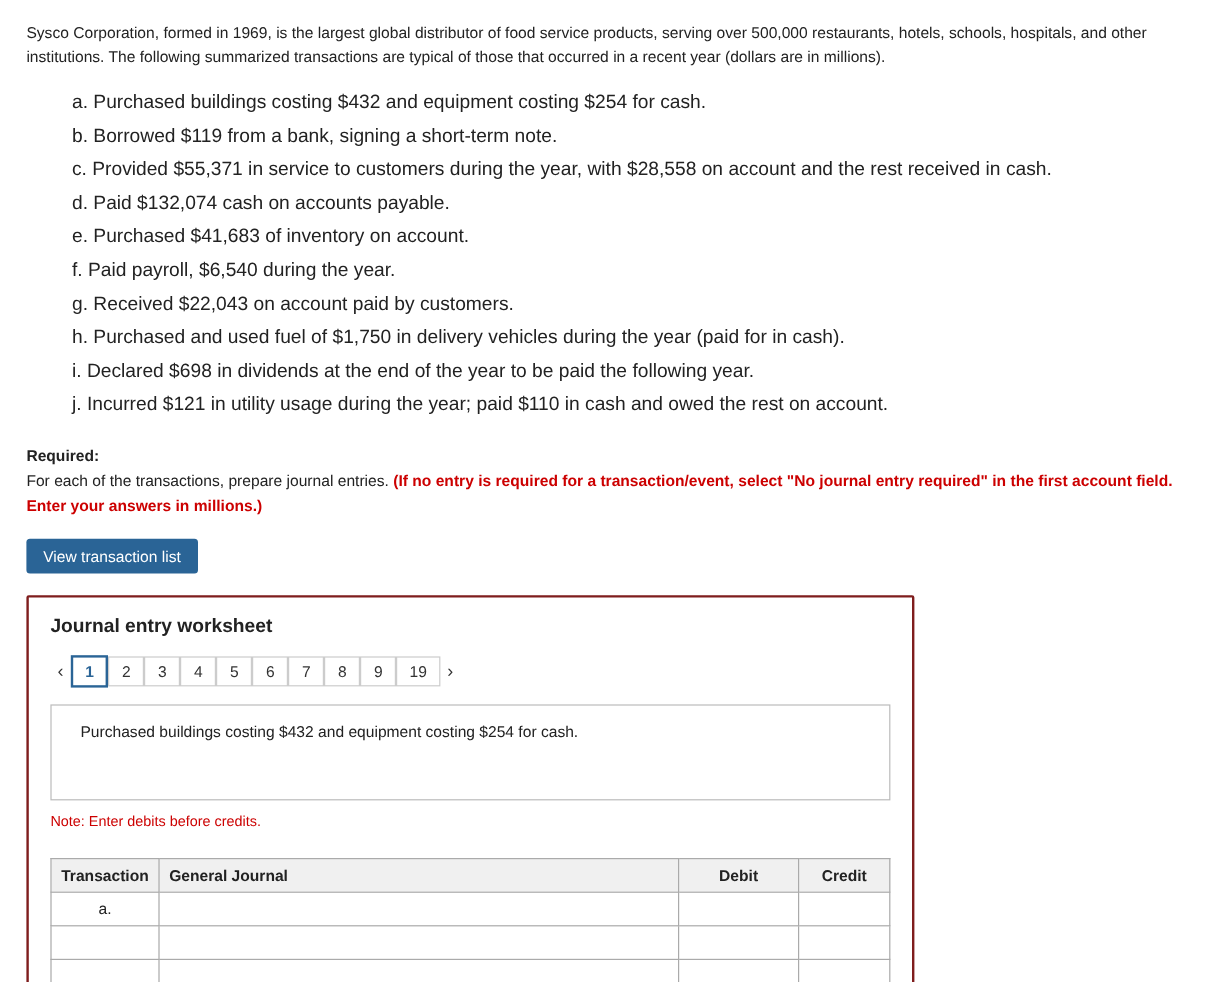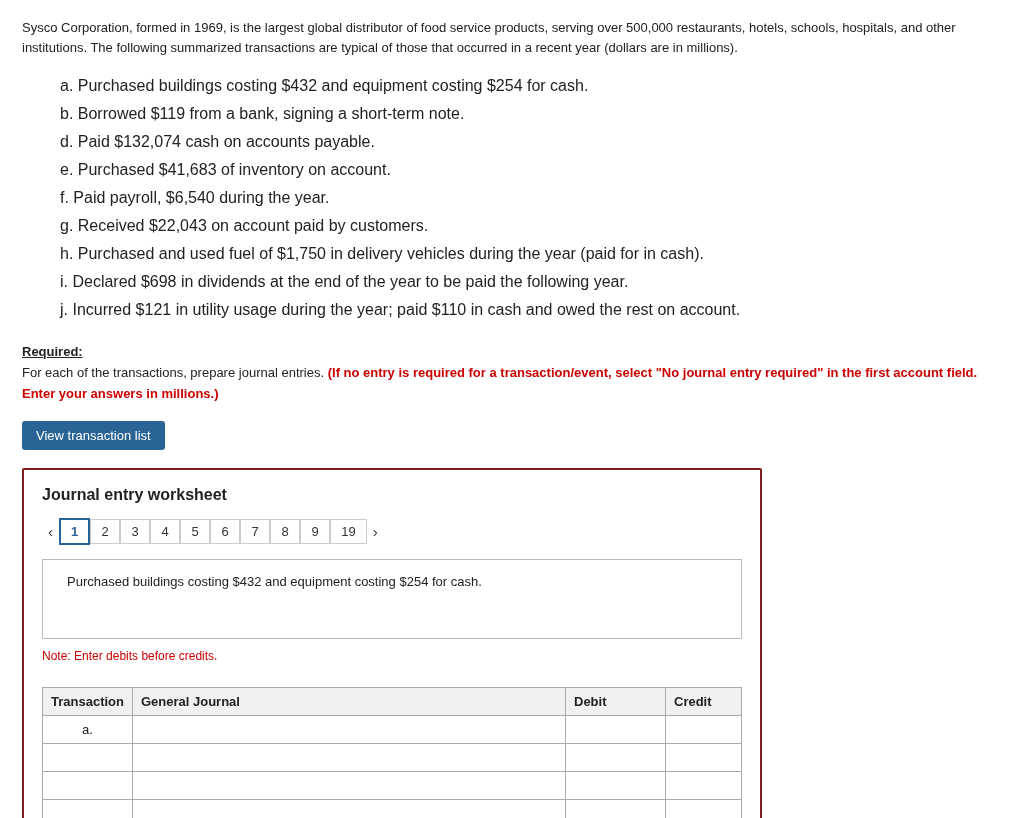--- a/index.html
+++ b/index.html
@@ -27,21 +27,20 @@
       line-height: 1.75;
       font-size: 16px;
     }
     .required-section {
       margin-bottom: 16px;
       font-size: 13px;
       line-height: 1.6;
     }
     .required-section .required-label {
       font-weight: bold;
-      text-decoration: underline;
     }
     .required-section .bold-red {
       font-weight: bold;
       color: #cc0000;
     }
     .view-btn {
       background-color: #2a6496;
       color: #fff;
       border: none;
       padding: 7px 14px;
@@ -113,20 +112,21 @@
       margin-bottom: 0;
     }
     .journal-table th {
       background: #f0f0f0;
       border: 1px solid #aaa;
       padding: 6px 8px;
       text-align: left;
       font-weight: bold;
     }
     .journal-table th.center {
+      text-align: center;
     }
     .journal-table td {
       border: 1px solid #aaa;
       padding: 0;
       height: 28px;
     }
     .journal-table td input {
       width: 100%;
       height: 100%;
       border: none;
@@ -149,20 +149,21 @@
 </head>
 <body>
 
 
 
 <p class="intro-text">Sysco Corporation, formed in 1969, is the largest global distributor of food service products, serving over 500,000 restaurants, hotels, schools, hospitals, and other institutions. The following summarized transactions are typical of those that occurred in a recent year (dollars are in millions).</p>
 
 <div class="transactions-list">
   <div>a. Purchased buildings costing $432 and equipment costing $254 for cash.</div>
   <div>b. Borrowed $119 from a bank, signing a short-term note.</div>
+  <div>c. Provided $55,371 in service to customers during the year, with $28,558 on account and the rest received in cash.</div>
   <div>d. Paid $132,074 cash on accounts payable.</div>
   <div>e. Purchased $41,683 of inventory on account.</div>
   <div>f. Paid payroll, $6,540 during the year.</div>
   <div>g. Received $22,043 on account paid by customers.</div>
   <div>h. Purchased and used fuel of $1,750 in delivery vehicles during the year (paid for in cash).</div>
   <div>i. Declared $698 in dividends at the end of the year to be paid the following year.</div>
   <div>j. Incurred $121 in utility usage during the year; paid $110 in cash and owed the rest on account.</div>
 </div>
 
 <div class="required-section">

